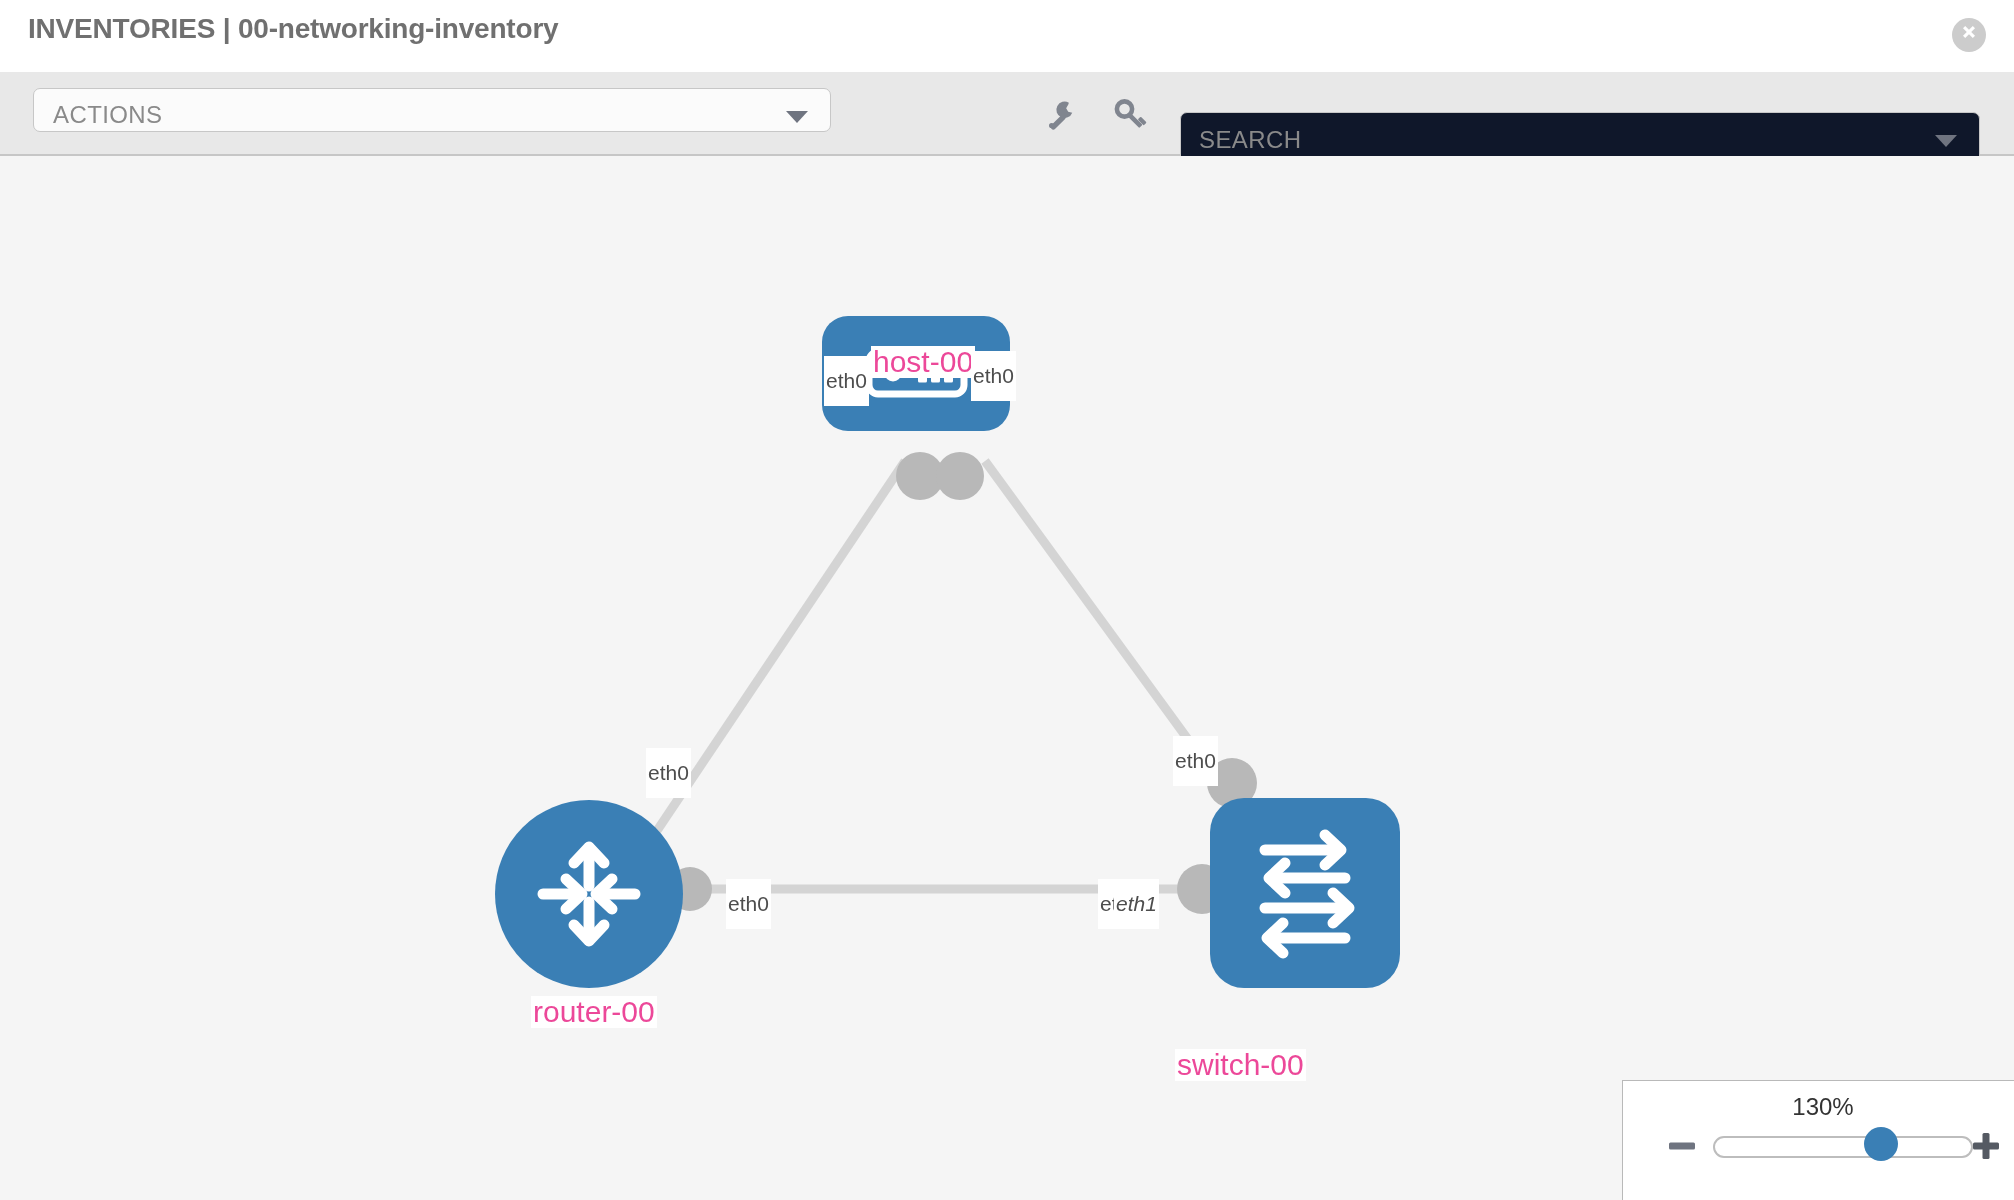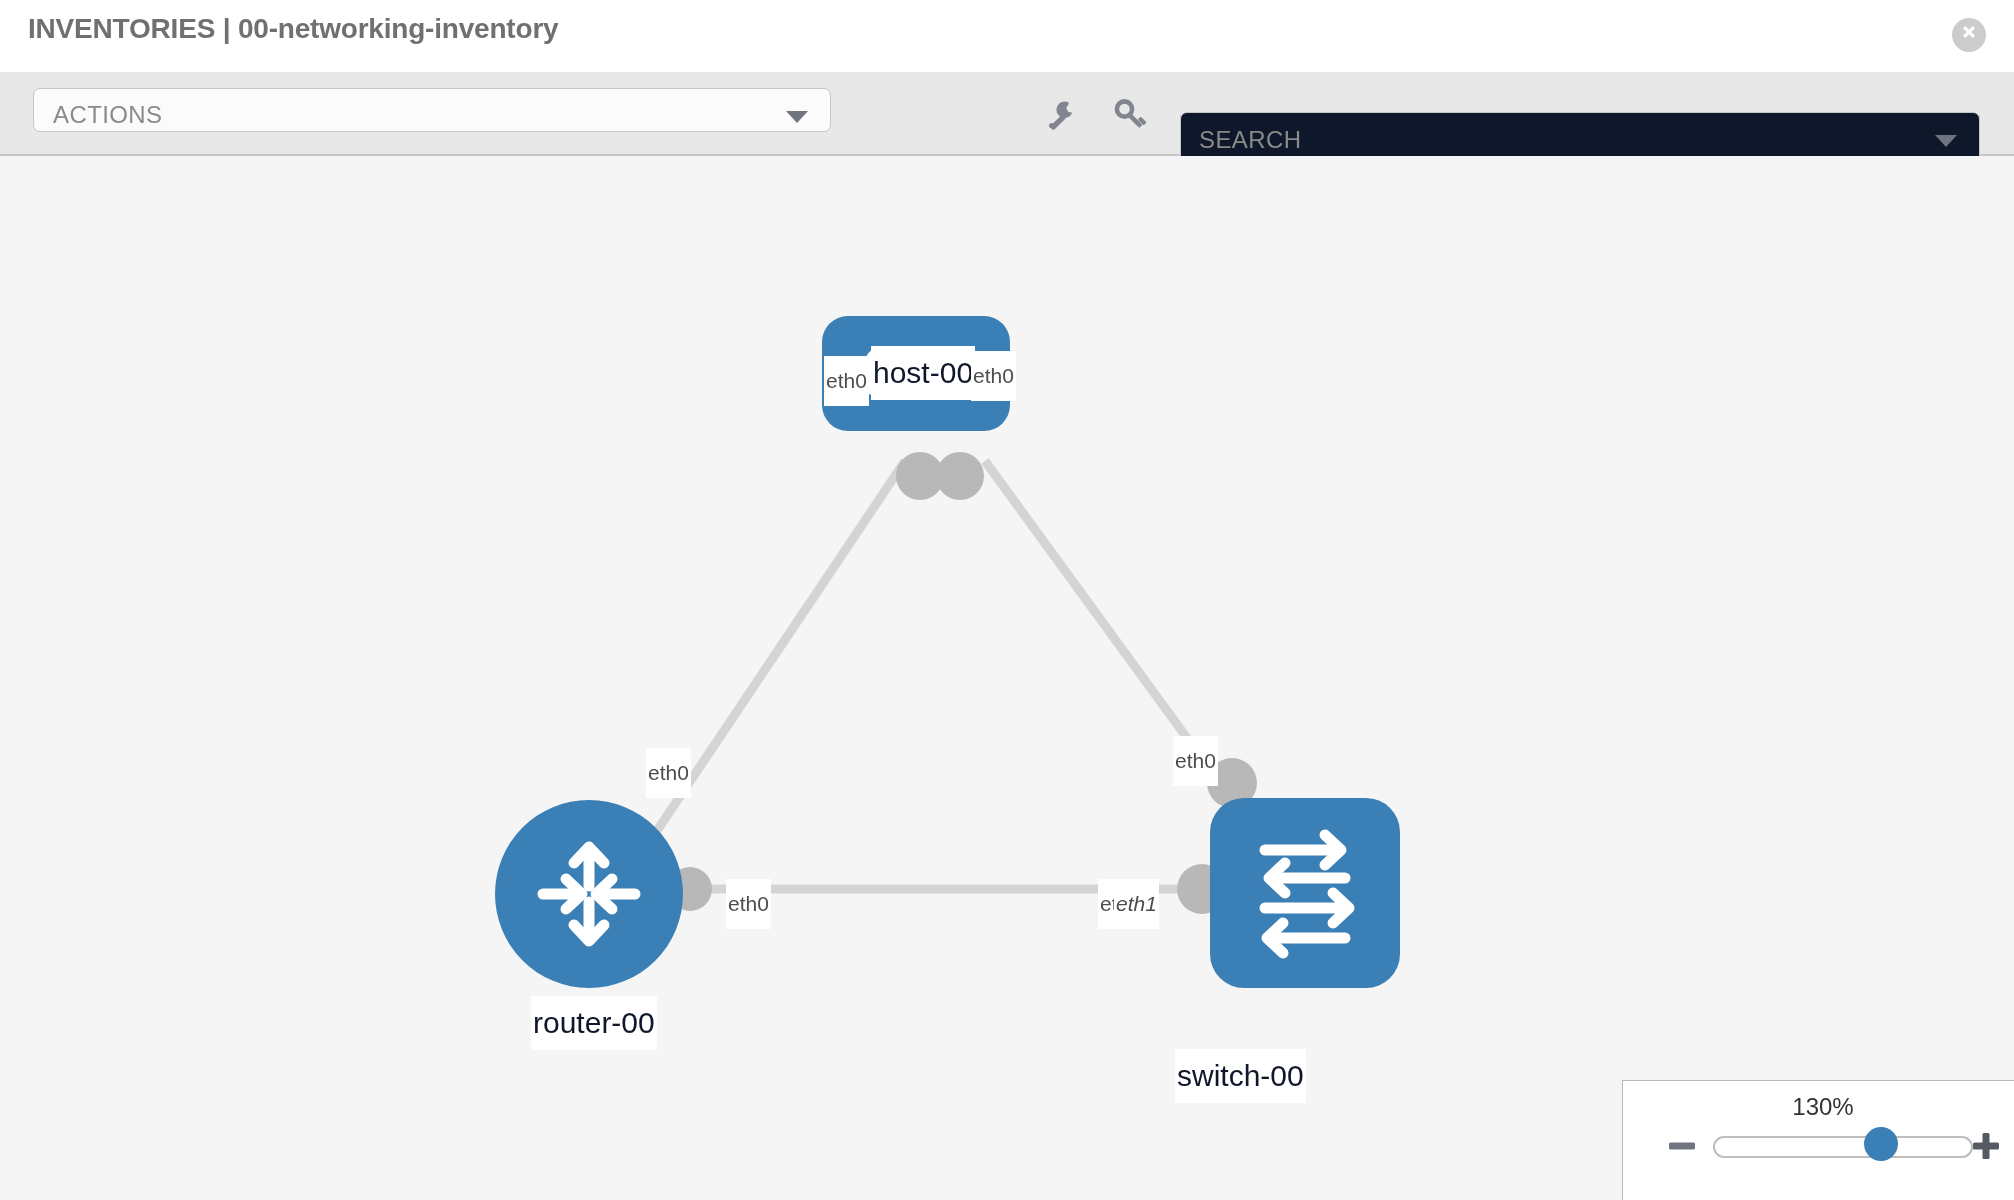--- a/index.html
+++ b/index.html
@@ -112,25 +112,25 @@
   .topology-svg {
     position: absolute;
     left: 0; top: 0;
     width: 2014px; height: 1044px;
   }
 
   
   .node-label {
     position: absolute;
     font-size: 30px;
-    color: #0f172a;
+    color: #ec4899;
     background: #ffffff;
     white-space: nowrap;
     line-height: 1.05;
-    padding: 11px 2px;
+    padding: 0 2px;
   }
   .iface-label {
     position: absolute;
     font-size: 21px;
     color: #4d4d4d;
     background: #ffffff;
     white-space: nowrap;
     line-height: 1.05;
     padding: 14px 2px;
   }

